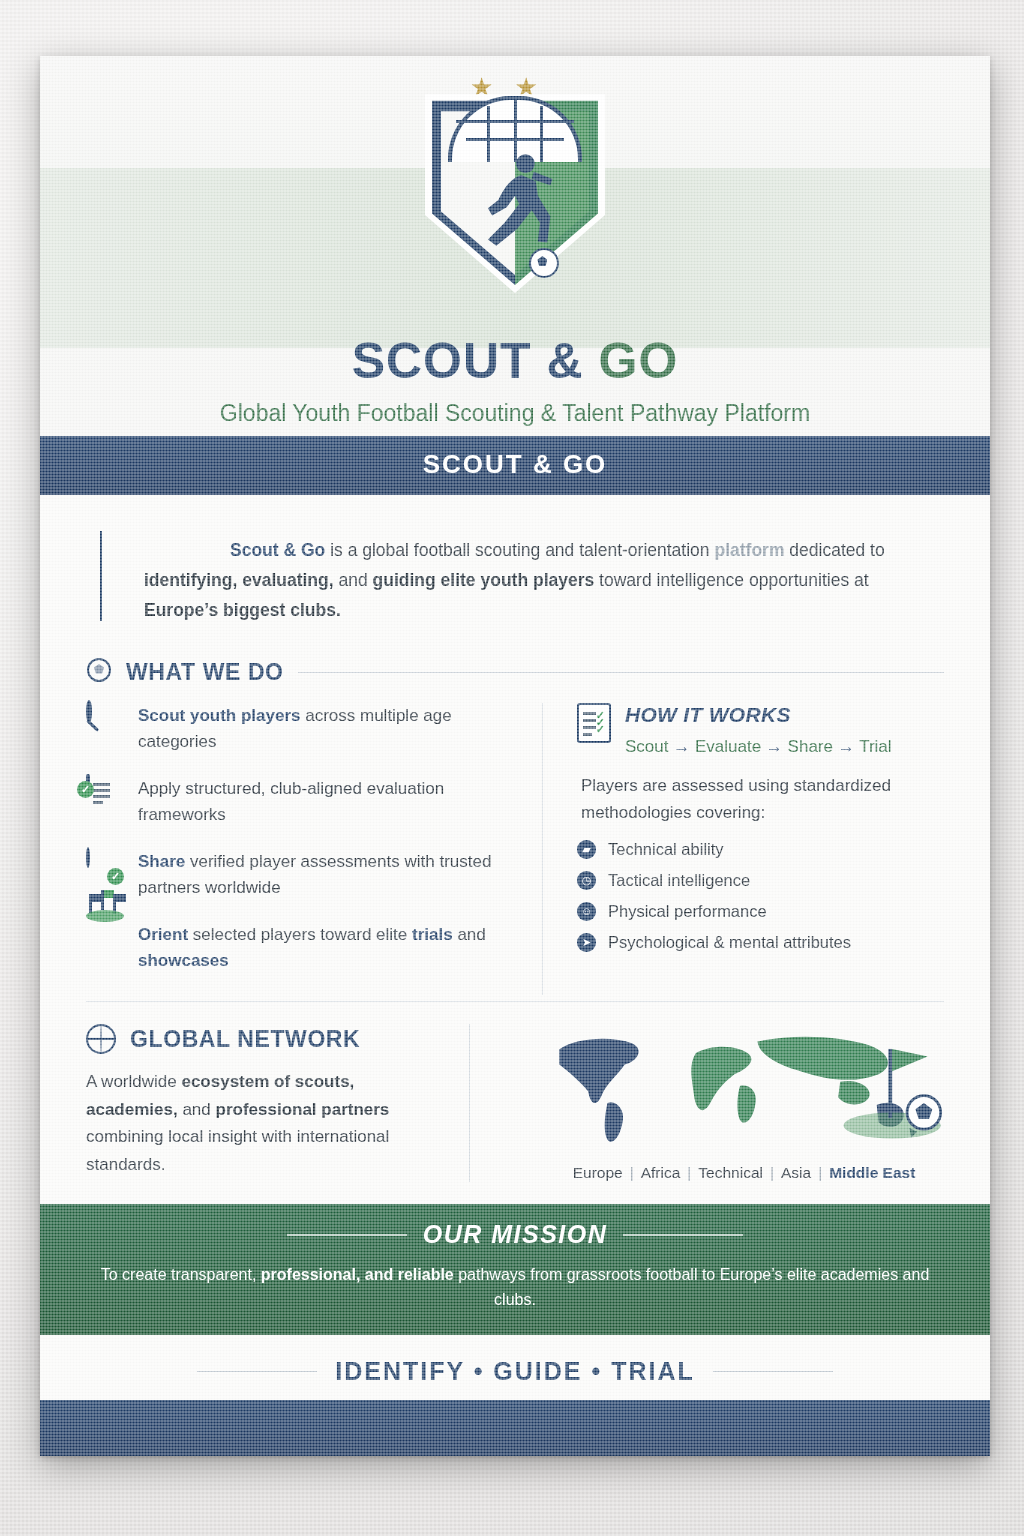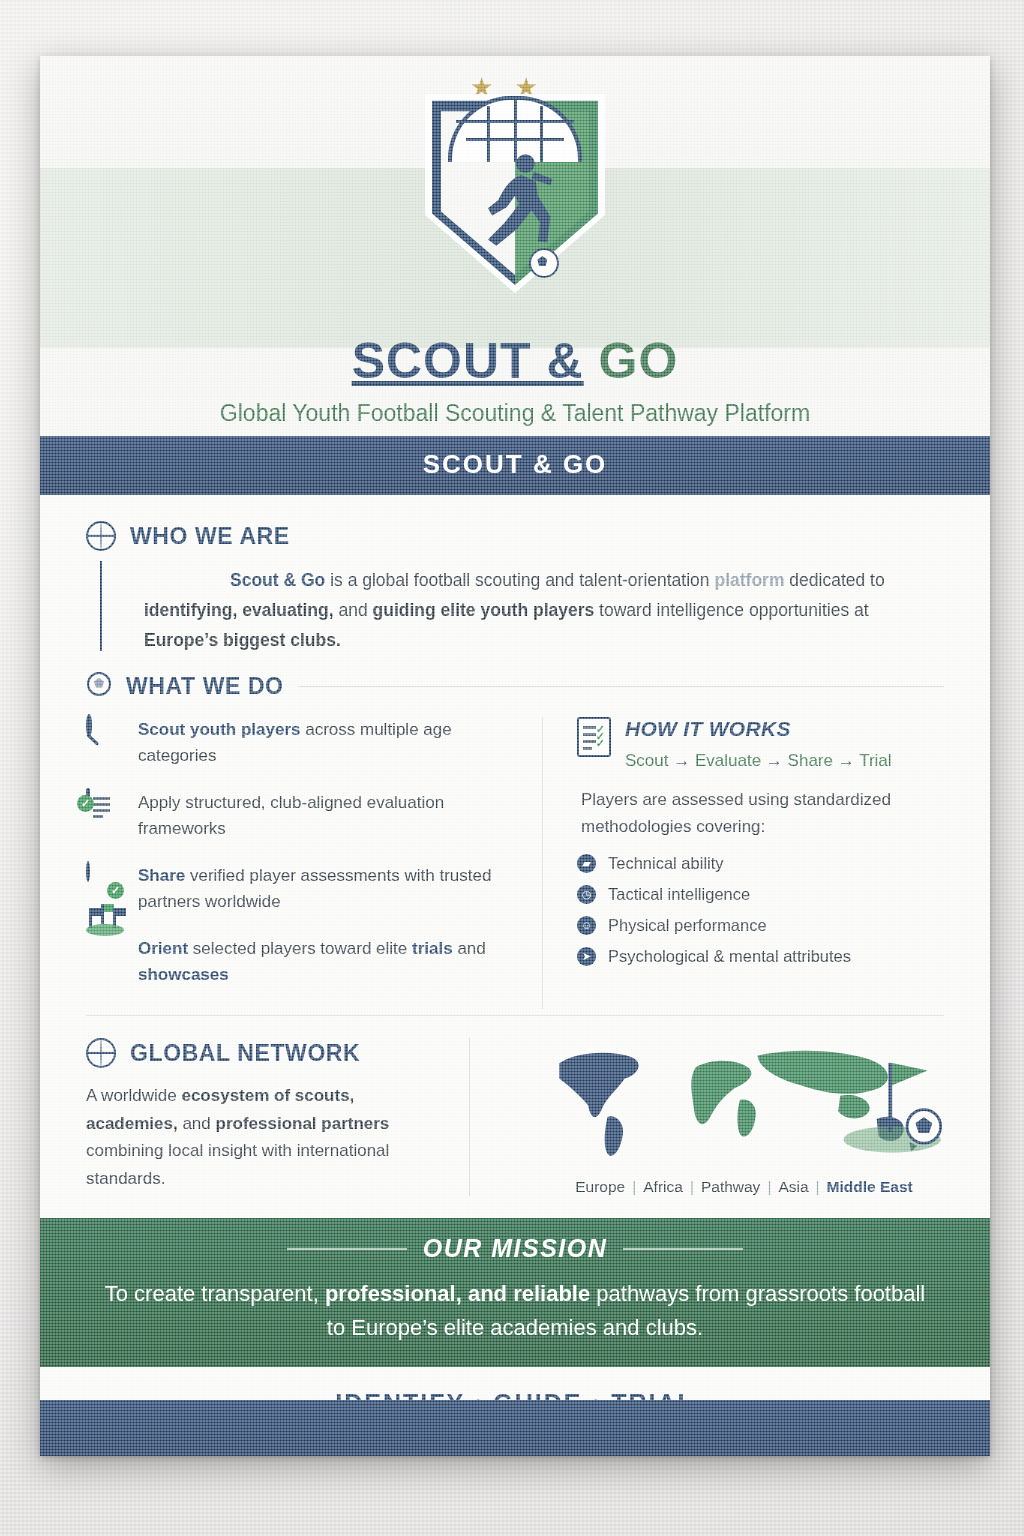--- a/index.html
+++ b/index.html
@@ -88,21 +88,21 @@
   }
   .ball::before{content:"";position:absolute;left:6px;top:6px;width:10px;height:10px;
     background:#1b3a63;clip-path:polygon(50% 0,100% 38%,82% 100%,18% 100%,0 38%);}
   .brand{
     position:absolute;left:0;right:0;top:276px;text-align:center;
   }
   .brand h1{
     margin:0;font-size:50px;font-weight:bold;letter-spacing:1px;
     color:#1b3a63;
   }
-  .brand h1 .amp{color:#1b3a63;text-decoration:underline;}
+  .brand h1 .amp{color:#1b3a63;}
   .brand h1 .go{color:#2f6b43;}
   .brand h2{
     margin:10px 0 0;font-size:23px;font-weight:normal;color:#2f6b43;
   }
   
   .titlebar{
     background:linear-gradient(180deg,#1d3c67,#17325a);
     color:#fff;text-align:center;padding:13px 0 15px;
     font-size:26px;font-weight:bold;letter-spacing:2px;
   }
@@ -119,21 +119,21 @@
   .globe-ico::after{content:"";position:absolute;top:-1px;bottom:-1px;left:50%;width:2.2px;margin-left:-1.1px;background:#1b3a63;border-radius:50%;transform:scaleX(.55);box-shadow:0 0 0 0 #1b3a63;}
   .who{
     position:relative;margin:14px 0 0 0;padding:0 0 6px 58px;
   }
   .who .vline{position:absolute;left:14px;top:-4px;bottom:10px;width:2px;background:#1b3a63;}
   .who p{margin:0;font-size:17.5px;line-height:1.72;color:#26303a;text-align:left;}
   .who p .ind{display:inline-block;width:86px;}
   b.navy{color:#1b3a63;}
   b.dark{color:#1f2b36;}
   .grey{color:#8d9aa6;}
-  .whatwedo{margin-top:10px;align-items:center;}
+  .whatwedo{margin-top:26px;align-items:center;}
   .cols{display:flex;margin-top:16px;}
   .colL{width:430px;padding-right:26px;border-right:1px solid #d7dde3;}
   .colR{flex:1;padding-left:34px;}
   .item{display:flex;gap:14px;margin-bottom:22px;align-items:flex-start;}
   .item .txt{font-size:17px;line-height:1.5;color:#26303a;}
   .ico-box{width:38px;height:38px;flex:none;position:relative;}
   .mag{width:30px;height:30px;border:3px solid #1b3a63;border-radius:50%;position:relative;}
   .mag::after{content:"";position:absolute;right:-11px;bottom:-7px;width:15px;height:3.4px;background:#1b3a63;transform:rotate(43deg);border-radius:2px;}
   .clip{width:28px;height:34px;background:#fff;border:2.6px solid #1b3a63;border-radius:3px;position:relative;}
   .clip i{position:absolute;left:5px;height:2.4px;background:#4d6175;width:17px;}
@@ -165,21 +165,21 @@
   .regions .sep{color:#9aa6b1;margin:0 7px;}
   .regions b{color:#1b3a63;}
   
   .mission{
     margin-top:22px;background:linear-gradient(180deg,#1d5f3c,#17522f);
     color:#fff;padding:16px 50px 22px;text-align:center;position:relative;
   }
   .mission-head{display:flex;align-items:center;justify-content:center;gap:16px;font-style:italic;}
   .mission-head .rule{width:120px;height:1.5px;background:rgba(255,255,255,.65);}
   .mission-head .ttl{font-size:25px;font-weight:bold;letter-spacing:1.5px;}
-  .mission p{margin:14px 9px 0;font-size:22px;line-height:1.55;}
+  .mission p{margin:14px 9px 0;font-size:16px;line-height:1.55;}
   .tagline{
     text-align:center;padding:22px 0 20px;display:flex;align-items:center;justify-content:center;gap:18px;
   }
   .tagline .rule{width:120px;height:1px;background:#c3ccd4;}
   .tagline .ttl{font-size:25px;font-weight:bold;color:#1b3a63;letter-spacing:2px;}
   .footerbar{
     position:absolute;left:0;right:0;bottom:0;height:56px;
     background:linear-gradient(180deg,#1d3c67,#17325a);
   }
 </style>
@@ -223,24 +223,20 @@
         <span class="go">GO</span>
       </h1>
       <h2>Global Youth Football Scouting &amp; Talent Pathway Platform</h2>
     </div>
   </div>
 
   <div class="titlebar">SCOUT &amp; GO</div>
 
   <div class="body">
 
-    <div class="sec-head">
-      <span class="icon globe-ico"></span>
-      <span class="ttl">WHO WE ARE</span>
-    </div>
 
     <div class="who">
       <span class="vline"></span>
       <p>
         <span class="ind"></span><b class="navy">Scout &amp; Go</b><span> is a global football scouting and talent-orientation </span><b class="grey">platform</b>
         <span>dedicated to </span><b class="dark">identifying, evaluating,</b><span> and </span><b class="dark">guiding elite youth players</b><span> toward</span>
         <span>intelligence opportunities at </span><b class="dark">Europe’s biggest clubs.</b>
       </p>
     </div>
 
@@ -375,21 +371,21 @@
           </svg>
           <svg viewBox="0 0 120 120" width="112" height="112" style="position:absolute;right:-6px;top:6px;">
             <ellipse cx="58" cy="98" rx="52" ry="14" fill="#3f8c56" opacity=".55"></ellipse>
             <rect x="54" y="16" width="4" height="74" fill="#1b3a63"></rect>
             <path d="M58 16 L96 24 L58 40 Z" fill="#2f7d4f"></path>
             <circle cx="92" cy="84" r="18" fill="#fff" stroke="#1b3a63" stroke-width="3"></circle>
             <path d="M92 74 l9 6.5 -3.4 10.5 h-11.2 L83 80.5 Z" fill="#1b3a63"></path>
           </svg>
         </div>
         <div class="regions">
-          <span>Europe</span><span class="sep">|</span><span>Africa</span><span class="sep">|</span><span>Pathway</span><span class="sep">|</span><span>Asia</span><span class="sep">|</span><b>Middle East</b>
+          <span>Europe</span><span class="sep">|</span><span>Africa</span><span class="sep">|</span><span>Technical</span><span class="sep">|</span><span>Asia</span><span class="sep">|</span><b>Middle East</b>
         </div>
       </div>
     </div>
   </div>
 
   <div class="mission">
     <div class="mission-head">
       <span class="rule"></span>
       <span class="ttl">OUR MISSION</span>
       <span class="rule"></span>

